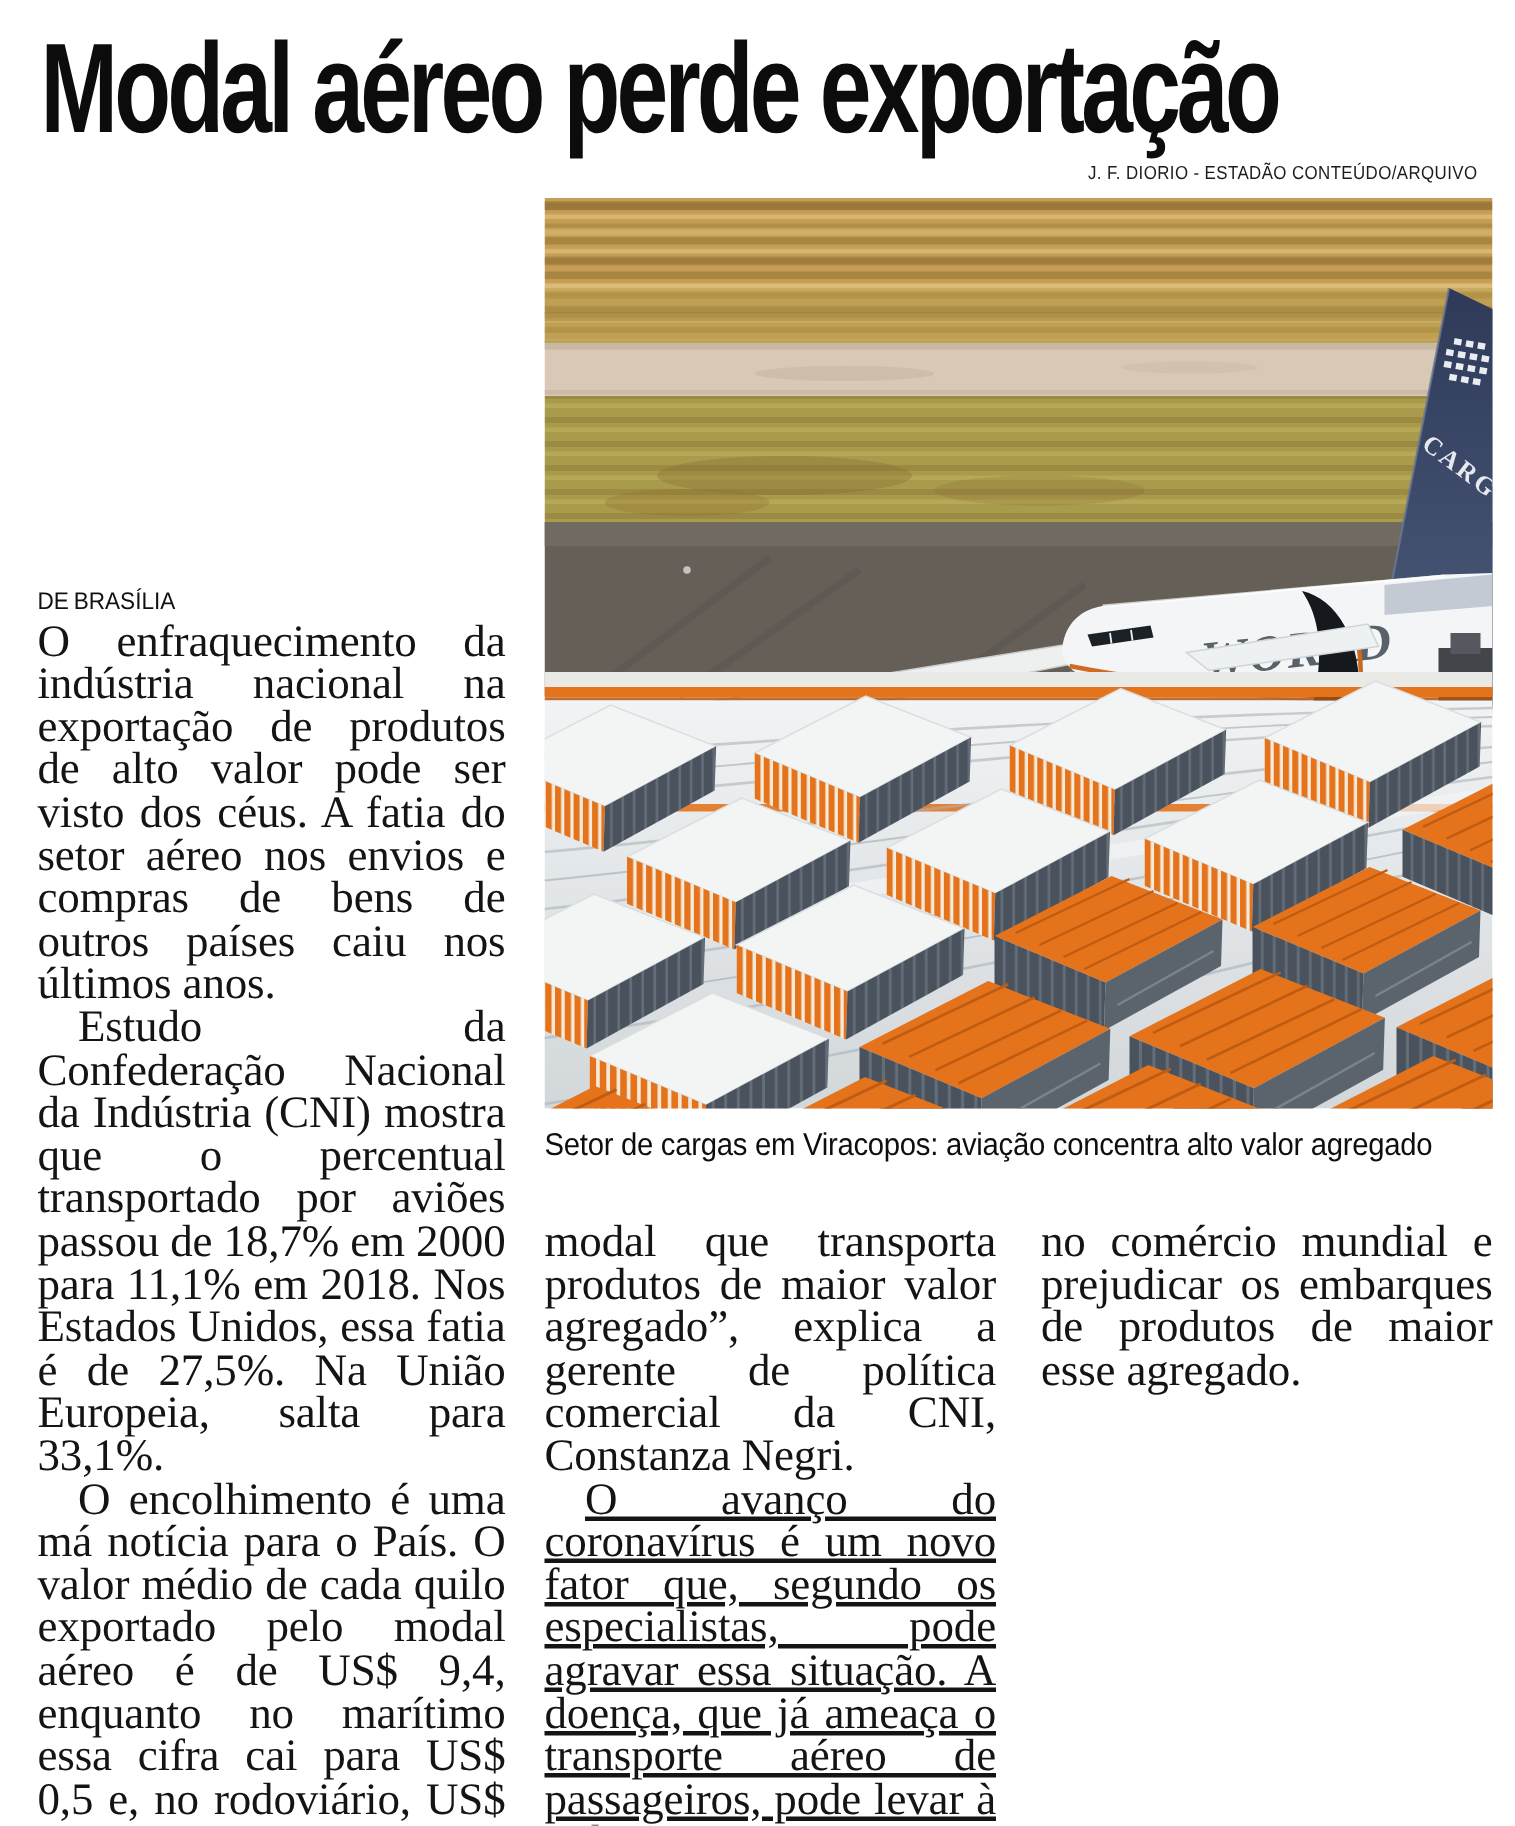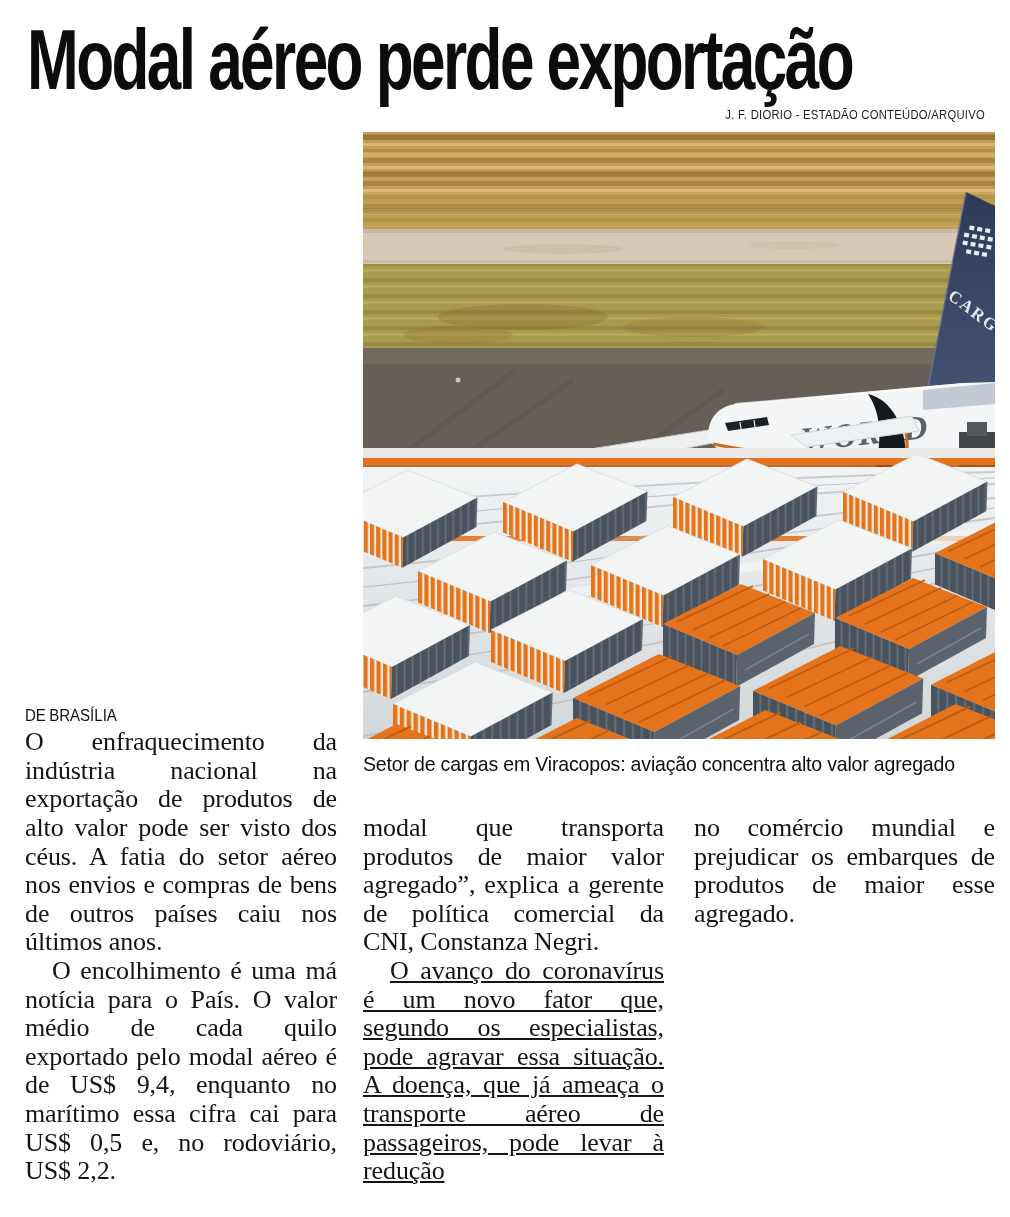--- a/index.html
+++ b/index.html
@@ -13,21 +13,21 @@
   .credit{
     font-family:"Liberation Sans",sans-serif;font-size:12.5px;letter-spacing:.3px;color:#1c1c1c;
     text-align:right;transform:scaleX(0.9);transform-origin:100% 50%;margin:2px 0 6px 0;
   }
   .content-row{display:flex;gap:26px;align-items:flex-end;}
   .col-left{width:312px;flex:none;padding-top:0;}
   .kicker{
     font-family:"Liberation Sans",sans-serif;font-size:16px;color:#111;
     transform:scaleX(0.94);transform-origin:0 50%;margin:0 0 3px 0;word-spacing:-1px;
   }
-  .para{font-size:26px;line-height:28.6px;text-align:justify;margin:0;letter-spacing:-0.1px;}
+  .para{font-size:30px;line-height:28.6px;text-align:justify;margin:0;letter-spacing:-0.1px;}
   .para.ind{text-indent:27px;}
   .para.cont{text-align-last:justify;text-decoration:underline;}
   .right-area{width:632px;flex:none;padding-top:4px;}
   .photo{width:632px;height:607px;line-height:0;}
   .photo svg{width:100%;height:100%;display:block;}
   .caption{
     font-family:"Liberation Sans",sans-serif;font-size:21px;color:#0e0e0e;letter-spacing:-0.2px;
     transform:scaleX(0.93);transform-origin:0 50%;margin:13px 0 0 0;white-space:nowrap;
   }
   .cols-row{display:flex;gap:30px;margin-top:38px;}
@@ -41,20 +41,21 @@
   <h1 class="headline">Modal aéreo perde exportação</h1>
 
   <div class="credit">J. F. DIORIO - ESTADÃO CONTEÚDO/ARQUIVO</div>
 
   <div class="content-row">
 
     <div class="col-left">
       <div class="kicker">DE BRASÍLIA</div>
       <div>
           <p class="para">O enfraquecimento da indústria nacional na exportação de produtos de alto valor pode ser visto dos céus. A fatia do setor aéreo nos envios e compras de bens de outros países caiu nos últimos anos.</p>
+          <p class="para ind">Estudo da Confederação Nacional da Indústria (CNI) mostra que o percentual transportado por aviões passou de 18,7% em 2000 para 11,1% em 2018. Nos Estados Unidos, essa fatia é de 27,5%. Na União Europeia, salta para 33,1%.</p>
           <p class="para ind">O encolhimento é uma má notícia para o País. O valor médio de cada quilo exportado pelo modal aéreo é de US$ 9,4, enquanto no marítimo essa cifra cai para US$ 0,5 e, no rodoviário, US$ 2,2.</p>
         </div>
     </div>
 
     <div class="right-area">
 
       <div class="photo">
         <svg viewBox="0 0 632 607" preserveAspectRatio="none">
           <defs>
             <pattern id="gA" patternUnits="userSpaceOnUse" width="632" height="23">

